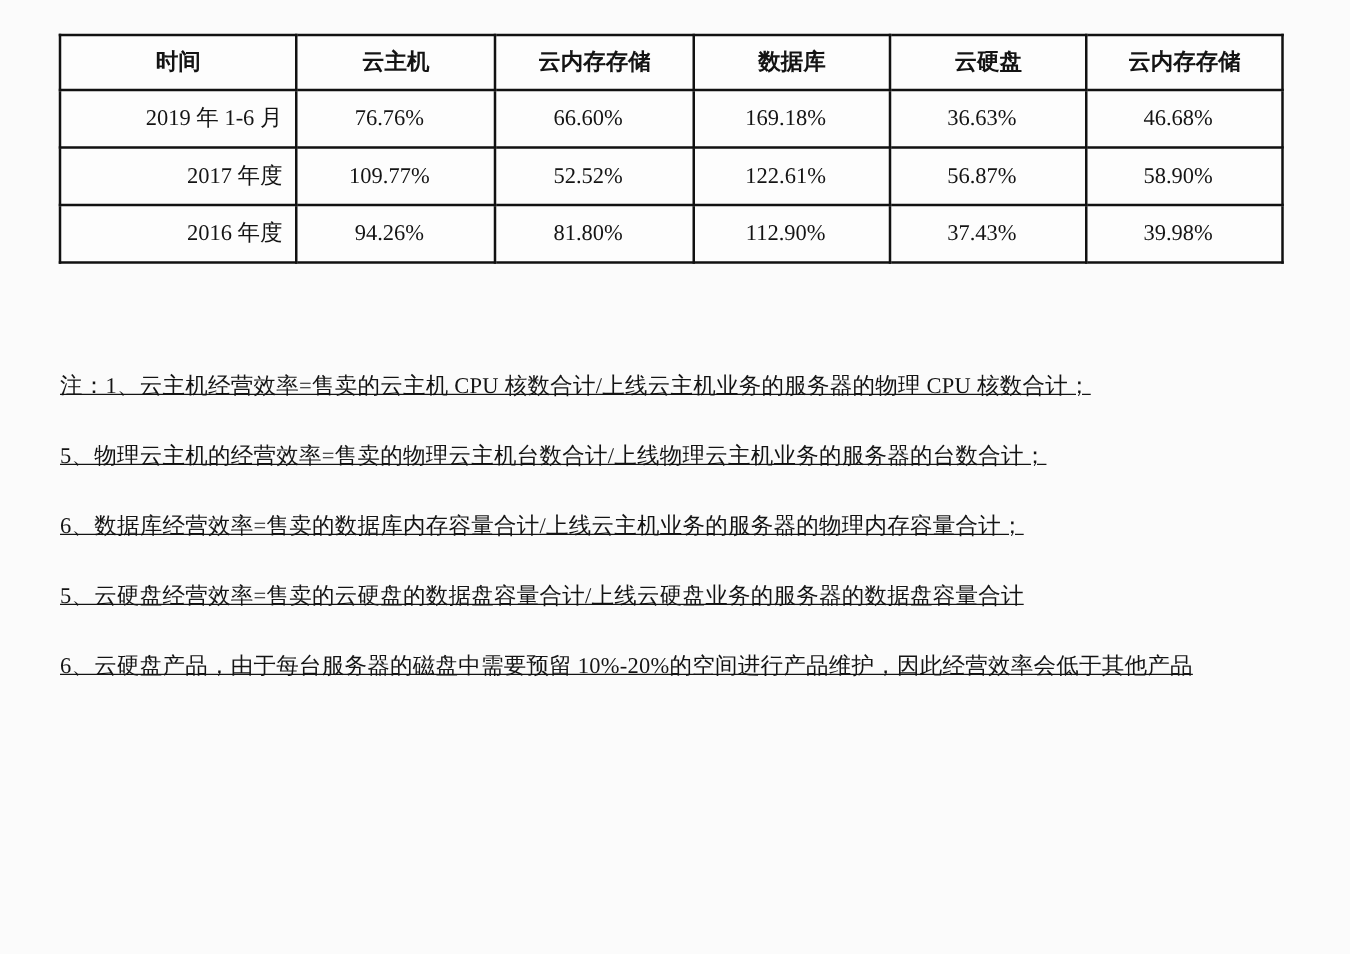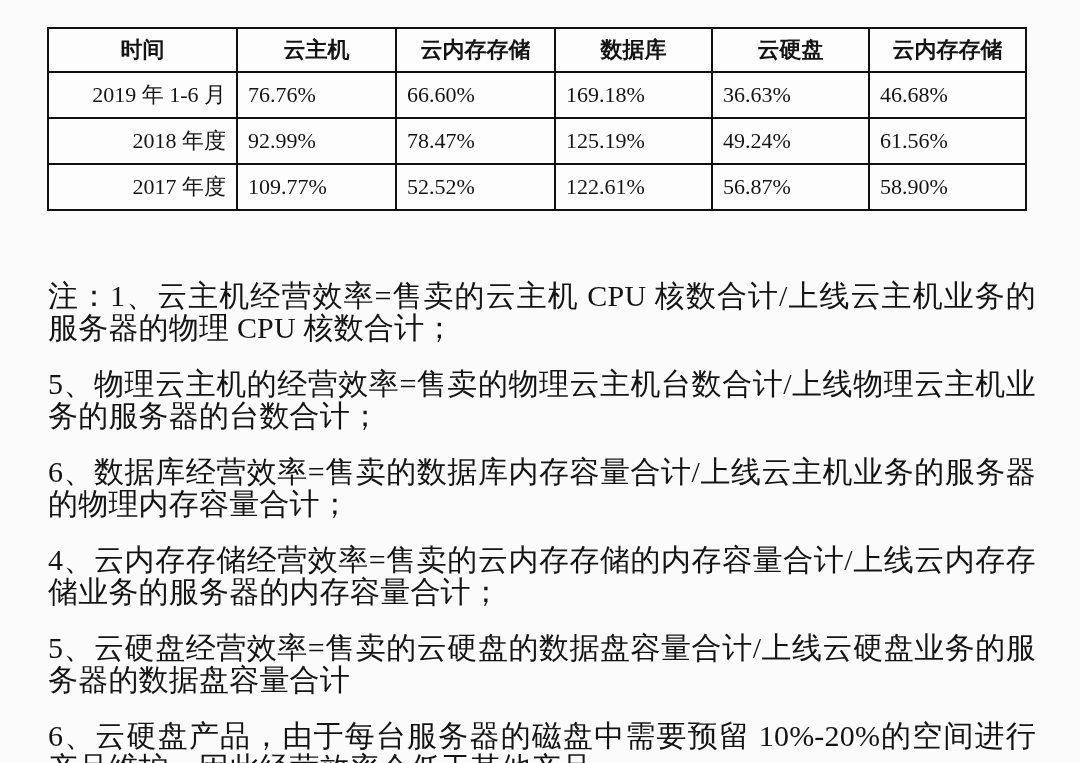--- a/index.html
+++ b/index.html
@@ -29,52 +29,53 @@
   }
   table.eff-table col.c-time   { width: 189px; }
   table.eff-table col.c-v1     { width: 159px; }
   table.eff-table col.c-v2     { width: 159px; }
   table.eff-table col.c-v3     { width: 157px; }
   table.eff-table col.c-v4     { width: 157px; }
   table.eff-table col.c-v5     { width: 157px; }
   table.eff-table th,
   table.eff-table td {
     border: 2px solid #111;
-    font-size: 22px;
+    font-size: 18px;
     padding: 0 10px;
     height: 44px;
     line-height: 1.2;
     white-space: nowrap;
     overflow: hidden;
   }
   table.eff-table th {
     font-weight: bold;
     text-align: center;
     height: 42px;
   }
   table.eff-table td.period {
     text-align: right;
   }
   table.eff-table td.val {
-    text-align: left;
+    text-align: center;
     padding-right: 20px;
   }
   
   .notes {
     position: absolute;
     left: 48px;
     top: 280px;
     width: 988px;
   }
   .notes p {
-    margin: 0 0 24px 0;
-    font-size: 30px;
+    margin: 12px 0 24px 0;
+    font-size: 18px;
     line-height: 32px;
     text-align: justify;
     letter-spacing: 0.2px;
+    text-decoration: underline;
   }
   .notes p:last-child {
     margin-bottom: 0;
   }
 </style>
 </head>
 <body>
 
 <div class="page">
 
@@ -100,40 +101,39 @@
     <tbody>
       <tr>
         <td class="period">2019 年 1-6 月</td>
         <td class="val">76.76%</td>
         <td class="val">66.60%</td>
         <td class="val">169.18%</td>
         <td class="val">36.63%</td>
         <td class="val">46.68%</td>
       </tr>
       <tr>
-        <td class="period">2018 年度</td>
-        <td class="val">92.99%</td>
-        <td class="val">78.47%</td>
-        <td class="val">125.19%</td>
-        <td class="val">49.24%</td>
-        <td class="val">61.56%</td>
-      </tr>
-      <tr>
         <td class="period">2017 年度</td>
         <td class="val">109.77%</td>
         <td class="val">52.52%</td>
         <td class="val">122.61%</td>
         <td class="val">56.87%</td>
         <td class="val">58.90%</td>
+      </tr>
+      <tr>
+        <td class="period">2016 年度</td>
+        <td class="val">94.26%</td>
+        <td class="val">81.80%</td>
+        <td class="val">112.90%</td>
+        <td class="val">37.43%</td>
+        <td class="val">39.98%</td>
       </tr>
     </tbody>
   </table>
 
   <div class="notes">
     <p>注：1、云主机经营效率=售卖的云主机 CPU 核数合计/上线云主机业务的服务器的物理 CPU 核数合计；</p>
     <p>5、物理云主机的经营效率=售卖的物理云主机台数合计/上线物理云主机业务的服务器的台数合计；</p>
     <p>6、数据库经营效率=售卖的数据库内存容量合计/上线云主机业务的服务器的物理内存容量合计；</p>
-    <p>4、云内存存储经营效率=售卖的云内存存储的内存容量合计/上线云内存存储业务的服务器的内存容量合计；</p>
     <p>5、云硬盘经营效率=售卖的云硬盘的数据盘容量合计/上线云硬盘业务的服务器的数据盘容量合计</p>
     <p>6、云硬盘产品，由于每台服务器的磁盘中需要预留 10%-20%的空间进行产品维护，因此经营效率会低于其他产品</p>
   </div>
 
 </div>
 
 </body></html>

